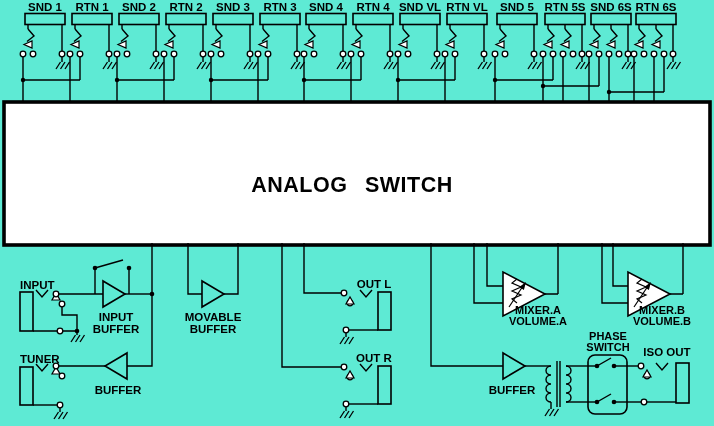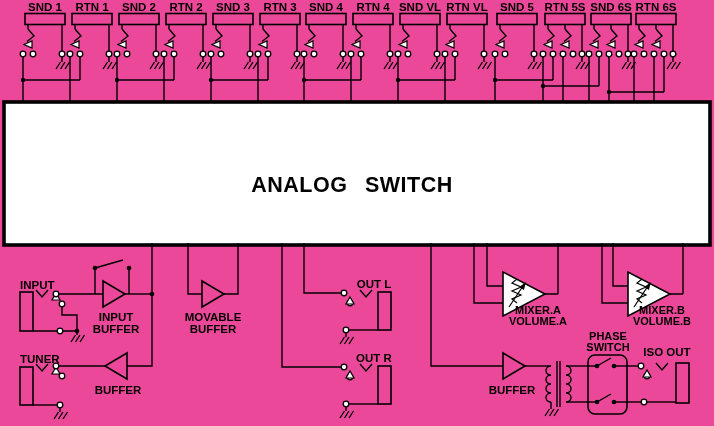--- a/index.html
+++ b/index.html
@@ -1,16 +1,16 @@
 <!DOCTYPE html>
 <html><head>
 <meta charset="utf-8">
 <style>
   html,body{margin:0;padding:0;background:#fff;}
-  .stage{position:relative;width:714px;height:426px;background:#ec4899;overflow:hidden;}
+  .stage{position:relative;width:714px;height:426px;background:#5eead4;overflow:hidden;}
   svg{display:block;}
   svg text{font-family:"Liberation Sans","DejaVu Sans",sans-serif;font-weight:700;fill:#000;stroke:none;}
   .t{font-size:11.5px;}
   .mid{text-anchor:middle;}
   .sm{font-size:11px;}
   .big{font-size:21.5px;letter-spacing:.5px;word-spacing:11px;text-anchor:middle;}
 </style>
 </head>
 <body>
 

